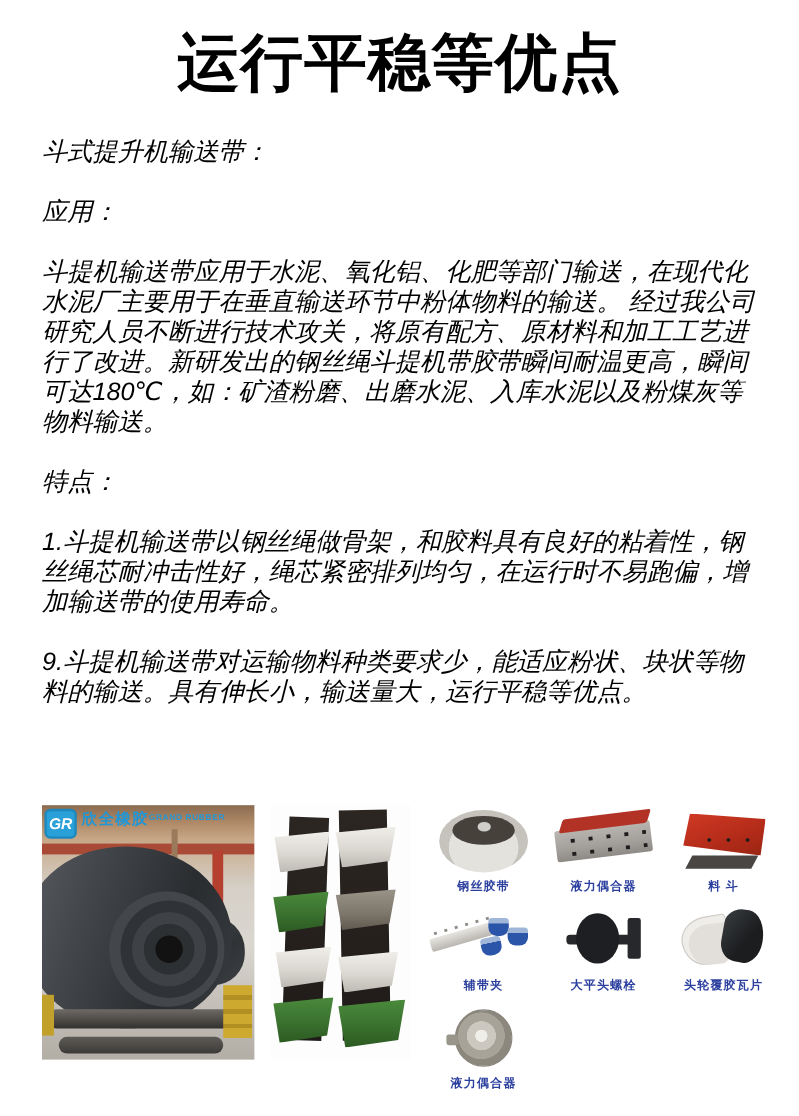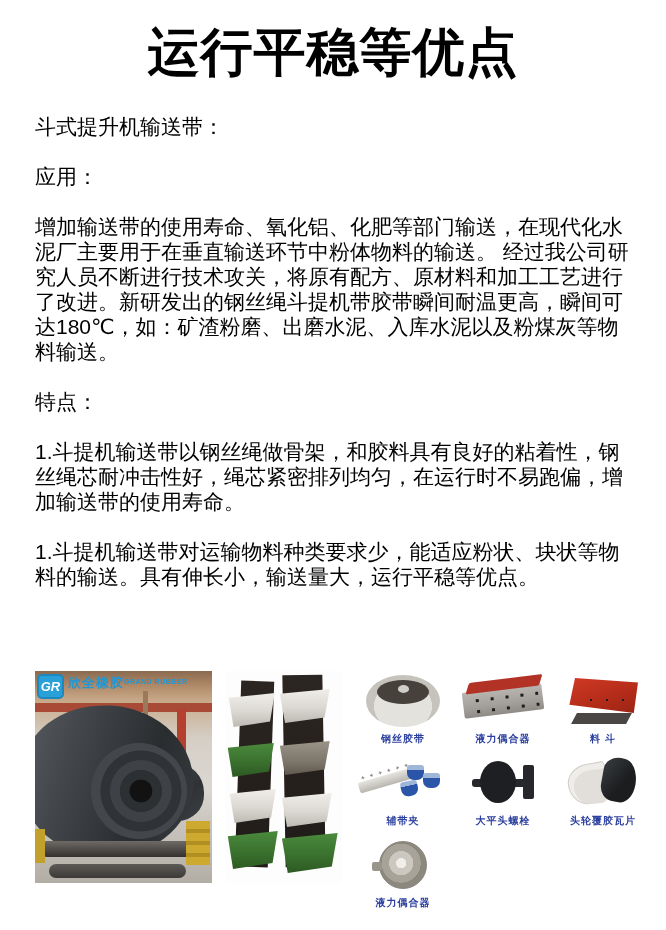--- a/index.html
+++ b/index.html
@@ -17,20 +17,21 @@
     font-size:52px;
     font-weight:bold;
     letter-spacing:1px;
   }
 
   .body-text {
     margin:26px 49px 0 35px;
     width:598px;
     font-size:21px;
     line-height:25px;
+    font-style:italic;
   }
   .body-text p { margin:0 0 25px 0; }
 
   
   .gallery {
     position:absolute;
     left:35px; top:653px;
     width:616px; height:232px;
     display:flex;
     gap:13px;
@@ -216,24 +217,24 @@
 </head>
 <body>
 
 <div class="page">
 
   <h1 class="title">运行平稳等优点</h1>
 
   <div class="body-text">
     <p>斗式提升机输送带：</p>
     <p>应用：</p>
-    <p>增加输送带的使用寿命、氧化铝、化肥等部门输送，在现代化水泥厂主要用于在垂直输送环节中粉体物料的输送。 经过我公司研究人员不断进行技术攻关，将原有配方、原材料和加工工艺进行了改进。新研发出的钢丝绳斗提机带胶带瞬间耐温更高，瞬间可达180℃，如：矿渣粉磨、出磨水泥、入库水泥以及粉煤灰等物料输送。</p>
+    <p>斗提机输送带应用于水泥、氧化铝、化肥等部门输送，在现代化水泥厂主要用于在垂直输送环节中粉体物料的输送。 经过我公司研究人员不断进行技术攻关，将原有配方、原材料和加工工艺进行了改进。新研发出的钢丝绳斗提机带胶带瞬间耐温更高，瞬间可达180℃，如：矿渣粉磨、出磨水泥、入库水泥以及粉煤灰等物料输送。</p>
     <p>特点：</p>
     <p>1.斗提机输送带以钢丝绳做骨架，和胶料具有良好的粘着性，钢丝绳芯耐冲击性好，绳芯紧密排列均匀，在运行时不易跑偏，增加输送带的使用寿命。</p>
-    <p>1.斗提机输送带对运输物料种类要求少，能适应粉状、块状等物料的输送。具有伸长小，输送量大，运行平稳等优点。</p>
+    <p>9.斗提机输送带对运输物料种类要求少，能适应粉状、块状等物料的输送。具有伸长小，输送量大，运行平稳等优点。</p>
   </div>
 
   <div class="gallery">
 
     <div class="photo-factory">
       <div class="pf-beam"></div>
       <div class="pf-column2"></div>
       <div class="pf-column"></div>
       <div class="pf-roll2"></div>
       <div class="pf-roll-body"></div>

